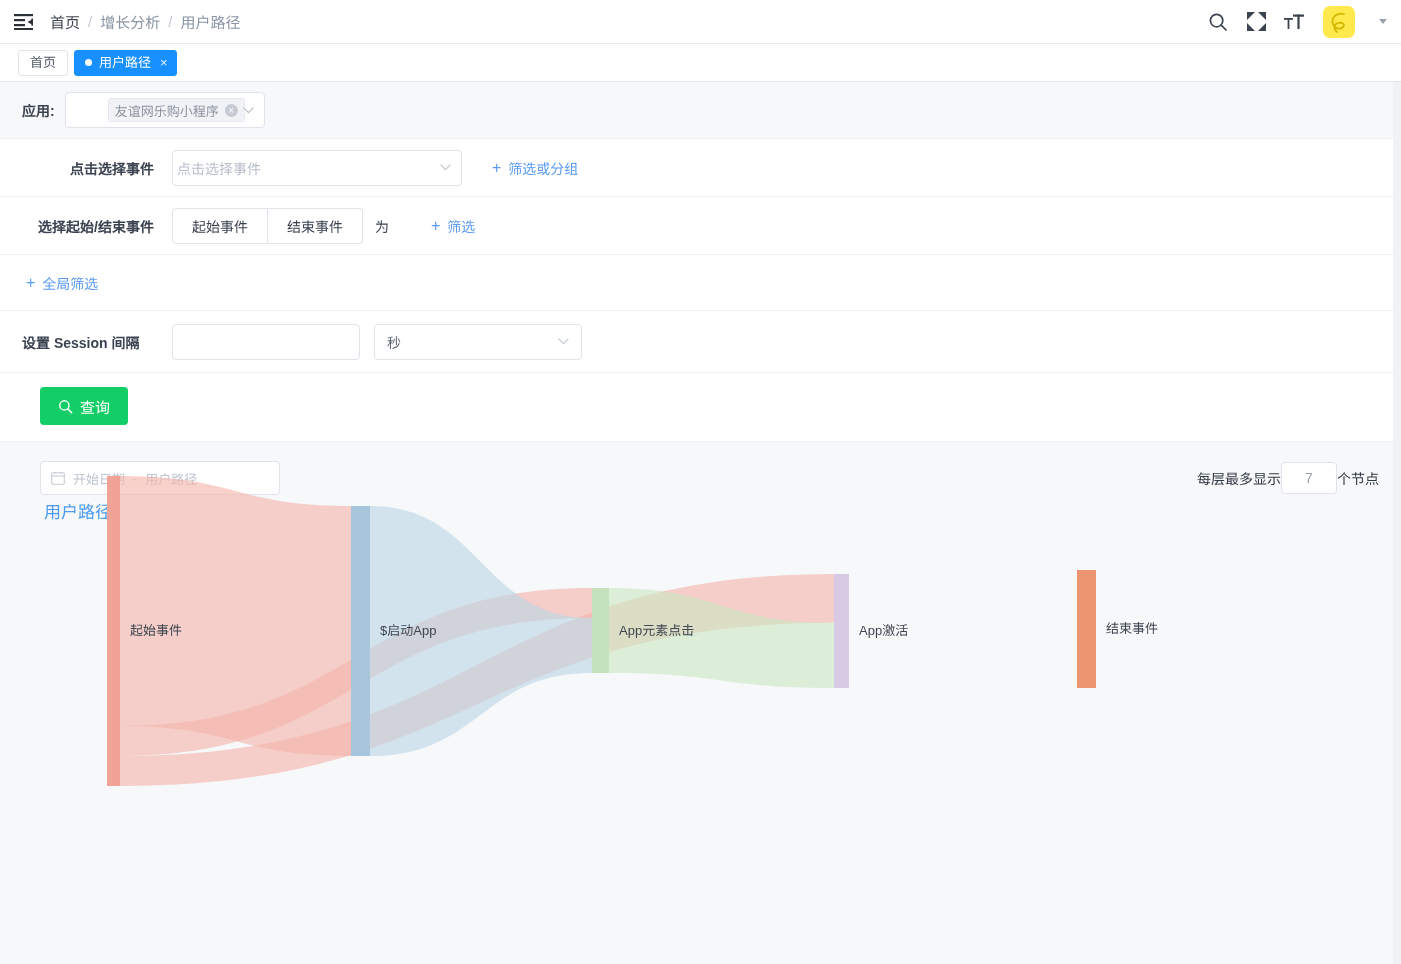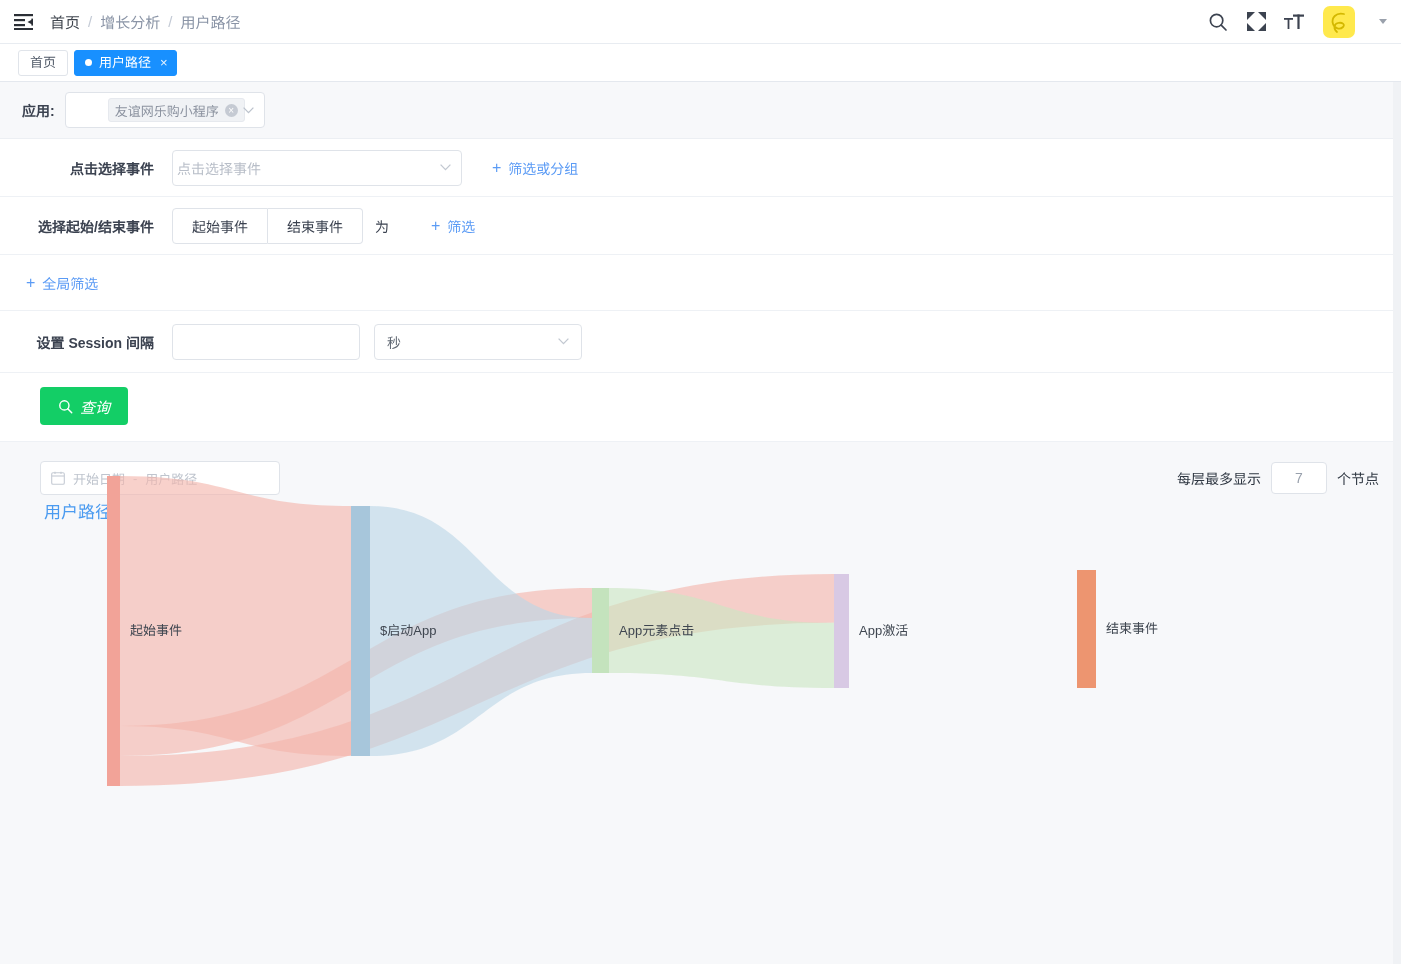--- a/index.html
+++ b/index.html
@@ -146,56 +146,55 @@
     display: flex; align-items: center;
   }
   .gbtn:first-child { border-radius: 4px 0 0 4px; }
   .gbtn:last-child { border-radius: 0 4px 4px 0; border-left: none; }
   .wei { margin: 0 12px; color: #3b4250; font-size: 14px; }
 
   .global-row { padding: 0 22px; height: 56px; display:flex; align-items:center; border-bottom: 1px solid #eef1f5;}
   .global-row .link-add { margin-left: 4px; }
 
   .session-row { display:flex; align-items:center; padding: 0 22px; height: 62px; border-bottom: 1px solid #eef1f5; }
-  .session-label { width: 132px; text-align:right; margin-right:18px; font-weight: bold; color:#3b4250; }
+  .session-label { width: 132px; text-align:left; margin-right:18px; font-weight: bold; color:#3b4250; }
   .input-plain {
     width: 188px; height: 36px; border: 1px solid #dfe3e9; border-radius: 4px;
     background: #fff; outline: none; padding: 0 10px; font-size: 14px;
     font-family: "Liberation Sans", sans-serif;
   }
   .unit-sel {
     width: 208px; height: 36px; margin-left: 14px;
     border: 1px solid #dfe3e9; border-radius: 4px; background: #fff;
     display: flex; align-items: center; padding: 0 12px; position: relative;
     color: #606873; font-size: 14px; cursor: pointer;
   }
 
   .submit-row { padding: 14px 22px 16px 40px; border-bottom: 1px solid #eef1f5; }
   .query-btn {
     height: 38px; padding: 0 18px; border: none; border-radius: 4px;
     background: #13ce66; color: #fff; font-size: 15px; cursor: pointer;
     display: inline-flex; align-items: center; gap: 7px;
     font-family: "Liberation Sans", sans-serif;
-    font-style: italic;
   }
 
   
   .chart-wrap { background: #f7f8fa; position: relative; height: 410px; }
   .chart-toolbar {
     display: flex; align-items: center; padding: 14px 22px 0 40px; height: 58px;
   }
   .daterange {
     width: 240px; height: 34px; background: #fff;
     border: 1px solid #dfe3e9; border-radius: 4px;
     display: flex; align-items: center; padding: 0 10px; gap: 8px;
     color: #bfc5ce; font-size: 13px; cursor: pointer;
   }
   .dr-sep { color: #c9ced6; }
   .chart-toolbar .sp { flex: 1; }
-  .nodecount { display: flex; align-items: center; gap: 10px; font-size: 14px; color: #2f3742; }
+  .nodecount { display: flex; align-items: center; font-size: 14px; color: #2f3742; }
   .nodecount input {
     width: 56px; height: 32px; text-align: center;
     border: 1px solid #dfe3e9; border-radius: 4px; background: #fff;
     outline: none; font-size: 14px; color: #98a0ac;
     font-family: "Liberation Sans", sans-serif;
   }
   .chart-title {
     position: absolute; left: 44px; top: 56px;
     color: #4b9bf0; font-size: 17px;
   }

